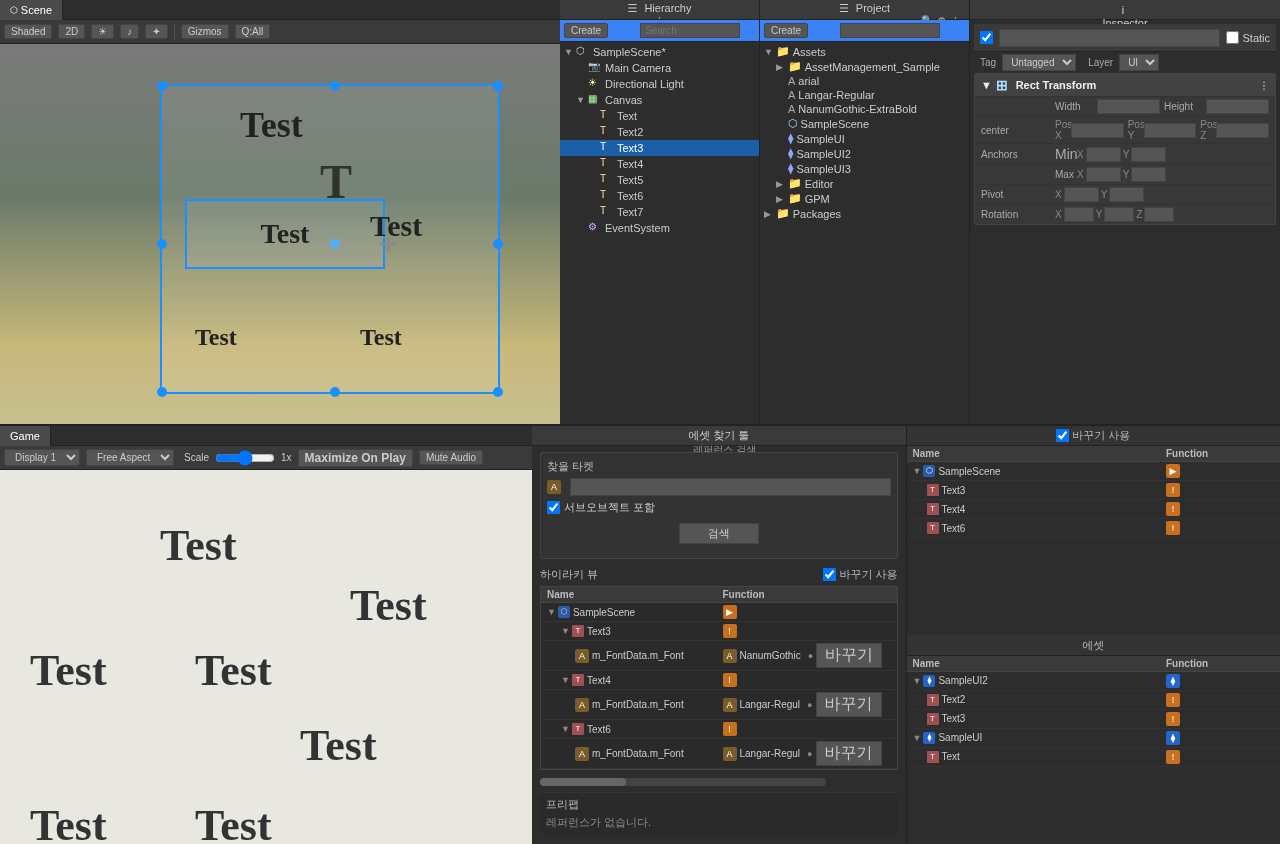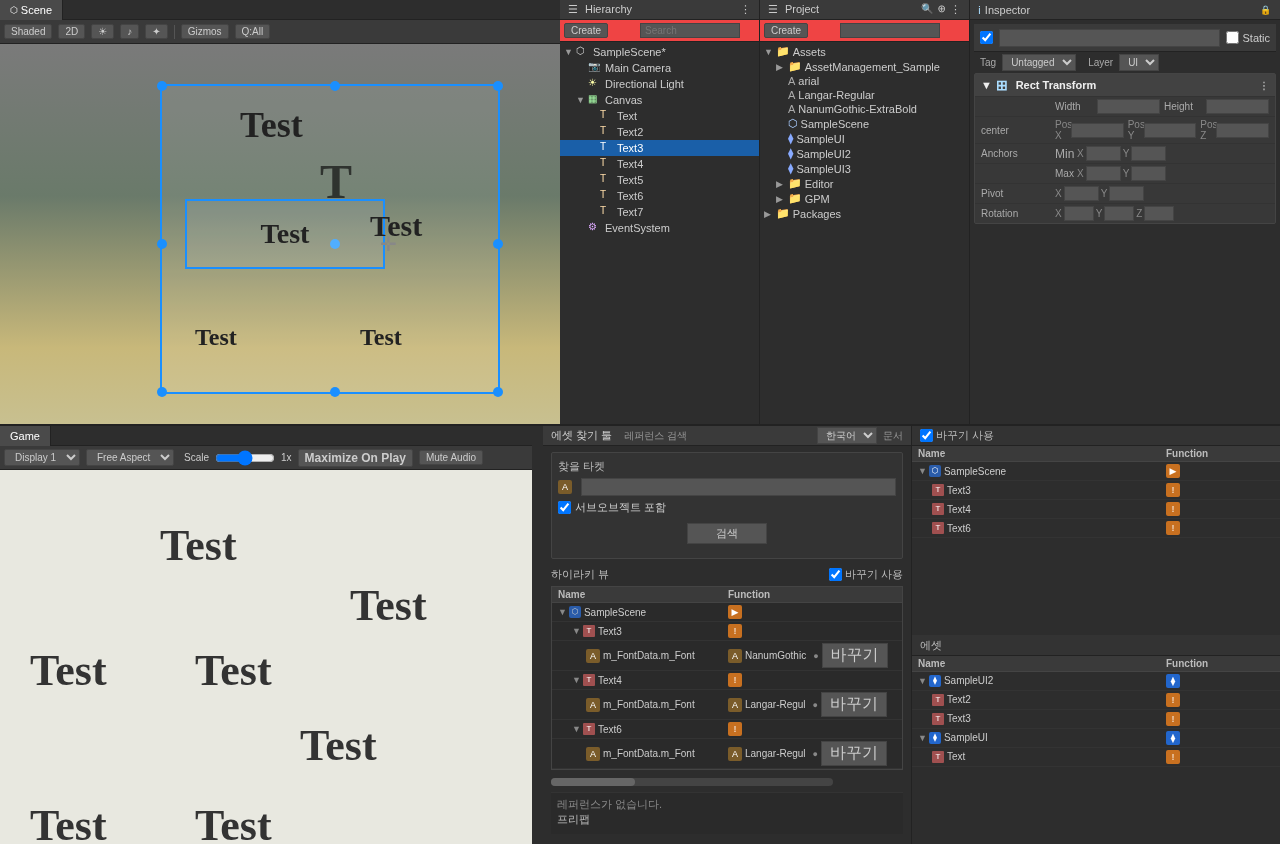--- a/index.html
+++ b/index.html
@@ -27,22 +27,22 @@
     .move-icon { position: absolute; top: 188px; left: 380px; font-size: 20px; color: #888; }
     .test-bottom-left { position: absolute; top: 280px; left: 195px; font-size: 24px; font-weight: bold; color: #222; font-family: serif; }
     .test-bottom-right { position: absolute; top: 280px; left: 360px; font-size: 24px; font-weight: bold; color: #222; font-family: serif; }
     .anchor-dot { position: absolute; width: 10px; height: 10px; background: #1a8fff; border-radius: 50%; }
     
     
     .middle-area { display: flex; flex: 1; }
     
     
     .hierarchy-panel { width: 200px; background: #2d2d2d; display: flex; flex-direction: column; border-right: 1px solid #222; }
-    .panel-header { background: #3a3a3a; padding: 2px 8px; font-size: 11px; color: #ccc; border-bottom: 1px solid #222; display: flex; align-items: center; justify-content: space-between; height: 20px; }
-    .panel-toolbar { display: flex; align-items: center; padding: 2px 4px; background: #ef4444; border-bottom: 1px solid #222; height: 22px; gap: 4px; }
+    .panel-header { background: #3a3a3a; padding: 2px 8px; font-size: 11px; color: #ccc; border-bottom: 1px solid #222; display: flex; align-items: center; justify-content: space-between; height: 20px; flex-direction: column; }
+    .panel-toolbar { display: flex; align-items: center; padding: 2px 4px; background: #3b82f6; border-bottom: 1px solid #222; height: 22px; gap: 4px; }
     .search-box { background: #555; border: 1px solid #444; color: #ccc; font-size: 10px; padding: 1px 4px; width: 100%; margin-left: 28px; }
     .hierarchy-tree { flex: 1; overflow-y: auto; padding: 2px 0; }
     .tree-item { display: flex; align-items: center; padding: 1px 4px; cursor: pointer; white-space: nowrap; font-size: 11px; color: #ccc; }
     .tree-item.selected { background: #1a5fa8; color: #fff; }
     .tree-item.selected * { color: #fff; }
     .tree-indent { display: inline-block; }
     .tree-arrow { display: inline-block; width: 12px; font-size: 9px; color: #999; }
     .tree-icon { display: inline-block; width: 14px; height: 14px; margin-right: 3px; font-size: 10px; }
     .icon-camera { color: #aaddff; }
     .icon-light { color: #ffffaa; }
@@ -66,21 +66,21 @@
     .field-label { color: #aaa; font-size: 10px; flex: 0 0 70px; }
     .field-value { color: #ddd; font-size: 10px; background: #555; border: 1px solid #444; padding: 1px 4px; flex: 1; }
     .xyz-label { font-size: 10px; color: #888; width: 14px; }
     .tag-row { display: flex; align-items: center; gap: 6px; padding: 2px 6px; }
     .tag-select { background: #555; border: 1px solid #444; color: #ccc; font-size: 10px; padding: 1px 4px; }
 
     
     .bottom-area { display: flex; height: 420px; border-top: 2px solid #222; }
 
     
-    .font-tool-panel { flex: 1; background: #2d2d2d; display: flex; flex-direction: column; border-right: 1px solid #222; padding-left: 11px; }
+    .font-tool-panel { flex: 1; background: #2d2d2d; display: flex; flex-direction: column; border-right: 1px solid #222; }
     .font-tool-body { flex: 1; overflow-y: auto; padding: 6px 8px; }
     .korean-text { font-size: 11px; }
     .find-target-section { background: #333; border: 1px solid #444; padding: 6px; margin-bottom: 8px; border-radius: 2px; }
     .input-row { display: flex; align-items: center; gap: 6px; margin-bottom: 4px; }
     .input-field { background: #555; border: 1px solid #444; color: #ddd; font-size: 11px; padding: 2px 6px; flex: 1; }
     .checkbox-row { display: flex; align-items: center; gap: 4px; font-size: 11px; color: #ccc; margin-bottom: 1px; }
     .search-btn { background: #555; border: 1px solid #444; color: #ccc; font-size: 11px; padding: 2px 12px; cursor: pointer; display: block; margin: 8px auto 8px; }
     .view-toggle { display: flex; align-items: center; justify-content: space-between; margin-bottom: 4px; }
     .results-table { width: 100%; border-collapse: collapse; font-size: 10px; }
     .results-table th { background: #3a3a3a; color: #bbb; padding: 2px 6px; text-align: left; border-bottom: 1px solid #444; }
@@ -437,21 +437,21 @@
                   <span class="xyz-label">Pos Z</span>
                   <input type="text" class="field-value" style="width: 30px;">
                 </div>
               </div>
             </div>
 
             <div class="field-row">
               <span class="field-label">Anchors</span>
               <div style="display:flex; gap:4px; flex:1;">
                 <div style="display:flex; align-items:center; gap:2px;">
-                  <span style="font-size:12px; color:#aaa; width:20px;">Min</span>
+                  <span style="font-size:14px; color:#aaa; width:20px;text-align:right;">Min</span>
                   <span style="font-size:10px; color:#888;">X</span>
                   <input type="text" class="field-value" style="width: 35px;">
                   <span style="font-size:10px; color:#888;">Y</span>
                   <input type="text" class="field-value" style="width: 35px;">
                 </div>
               </div>
             </div>
             <div class="field-row">
               <span class="field-label"></span>
               <div style="display:flex; gap:4px; flex:1;">
@@ -681,22 +681,22 @@
               </tr>
             </tbody>
           </table>
         </div>
 
         <div class="scrollbar-h" style="width:80%; margin-bottom:6px;">
             <div style="width:30%; height:100%; background:#666; border-radius:4px;"></div>
           </div>
 
         <div class="prefill-section">
+          <div style="font-size:11px; color:#bbb; margin-bottom:3px;" class="korean-text">프리팹</div>
           <div style="font-size:11px; color:#888;" class="korean-text">레퍼런스가 없습니다.</div>
-          <div style="font-size:11px; color:#bbb; margin-bottom:3px;" class="korean-text">프리팹</div>
         </div>
       </div>
     </div>
 
     <div class="right-panels">
 
       <div class="right-top">
         <div class="panel-header" style="background:#333; justify-content:flex-start; gap:8px;">
           <label style="display:flex; align-items:center; gap:3px; font-size:10px; color:#bbb; cursor:pointer;">
             <input type="checkbox" checked="" style="">

